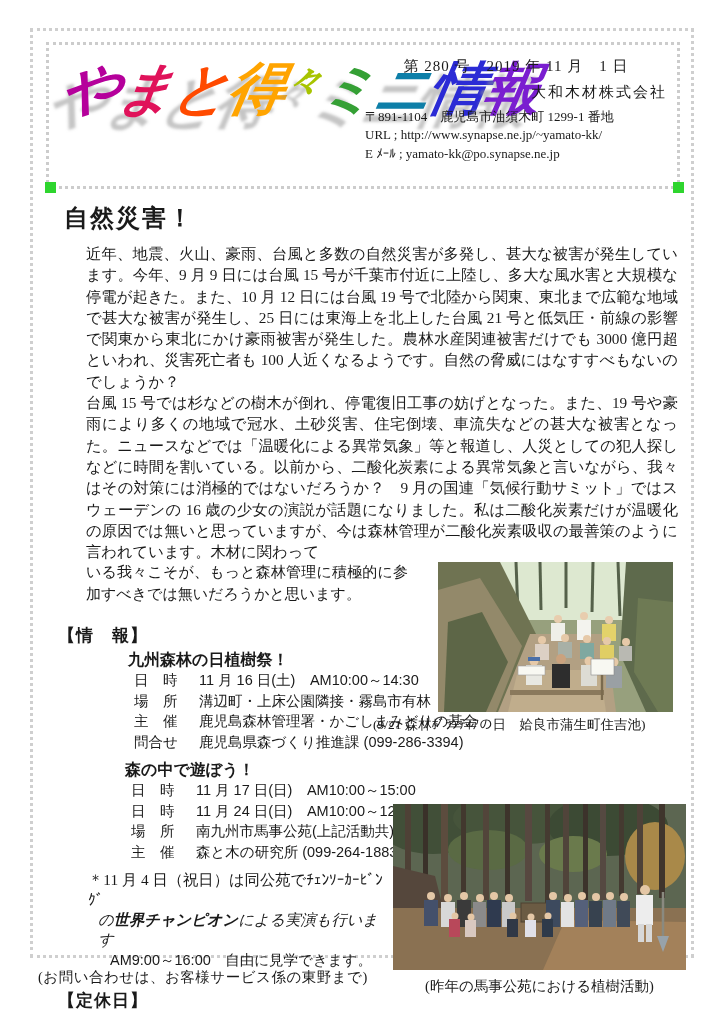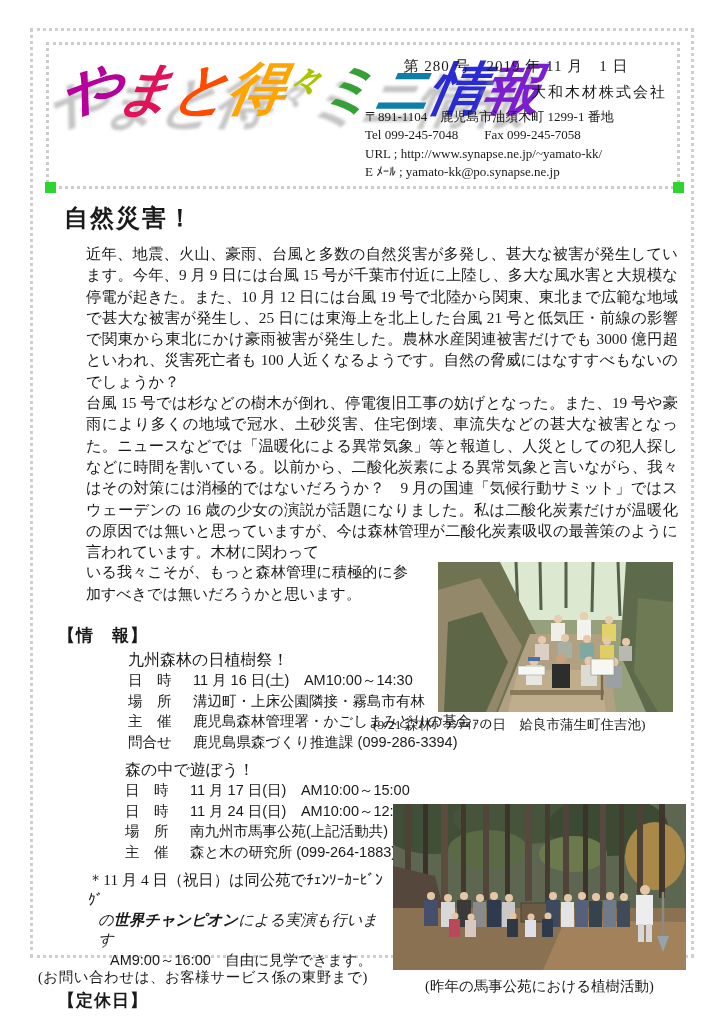--- a/index.html
+++ b/index.html
@@ -39,25 +39,25 @@
   .para { margin-left:28px; width:592px; font-size:15.3px; line-height:21.3px;
           text-align:justify; }
   .row1 { display:flex; align-items:flex-start; }
   .row1-left { width:352px; }
   .row1-right { margin-left:auto; width:240px; }
   .para-narrow { margin-left:28px; width:322px; font-size:15px; line-height:21.3px; text-align:justify; }
 
   .section-header { font-size:17px; font-weight:bold; margin-top:19px; letter-spacing:1px;
                     font-family:"Liberation Sans","DejaVu Sans",sans-serif; }
   .event-block { margin-left:70px; margin-top:2px; }
-  .event-title { font-size:16px; font-weight:normal; line-height:21px;
+  .event-title { font-size:16px; font-weight:bold; line-height:21px;
                  font-family:"Liberation Sans","DejaVu Sans",sans-serif; }
   .ev-row { display:flex; font-family:"Liberation Sans","DejaVu Sans",sans-serif;
             font-size:14.5px; line-height:20.5px; }
-  .ev-label { width:62px; margin-left:0; flex:none; }
+  .ev-label { width:62px; margin-left:6px; flex:none; }
   .ev-value { margin-left:3px; white-space:nowrap; }
 
   .photo-frame { width:235px; height:150px; display:block; }
   .photo2-frame { width:293px; height:166px; display:block; margin-top:47px; }
   .caption1 { margin-left:-65px; margin-top:4px; white-space:nowrap; font-size:13.5px; }
   .caption2 { text-align:center; margin-top:7px; font-size:14.5px; white-space:nowrap; }
 
   .row2 { display:flex; align-items:flex-start; margin-top:5px; }
   .row2-left { width:335px; }
   .row2-right { margin-left:auto; width:297px; }
@@ -82,21 +82,20 @@
     <div class="green-sq left"></div>
     <div class="green-sq right"></div>
 
     <div class="masthead"><span class="mchar" style="color: rgb(181, 0, 155);">や</span><span class="mchar" style="color: rgb(224, 18, 90);">ま</span><span class="mchar" style="color: rgb(255, 74, 0);">と</span><span class="mchar" style="color: rgb(255, 164, 0);">得</span><span class="mchar small" style="color: rgb(168, 196, 0);">々</span><span class="mchar" style="color: rgb(53, 160, 53);">ミ</span><span class="mchar" style="color: rgb(14, 127, 168);">ニ</span><span class="mchar" style="color: rgb(43, 43, 213);">情</span><span class="mchar" style="color: rgb(122, 30, 208);">報</span></div>
 
     <div class="header-info">
       <div class="issue-line">第 280 号　2019 年 11 月　1 日</div>
       <div class="company">大和木材株式会社</div>
       <div class="addr-lines">
         <div>〒891-1104　鹿児島市油須木町 1299-1 番地</div>
-        <div>Tel 099-245-7048　　Fax 099-245-7058</div>
         <div>URL ; http://www.synapse.ne.jp/~yamato-kk/</div>
         <div>E ﾒｰﾙ ; yamato-kk@po.synapse.ne.jp</div>
       </div>
     </div>
   </div>
 
   <div class="content">
 
     <div class="article-title">自然災害！</div>
 

